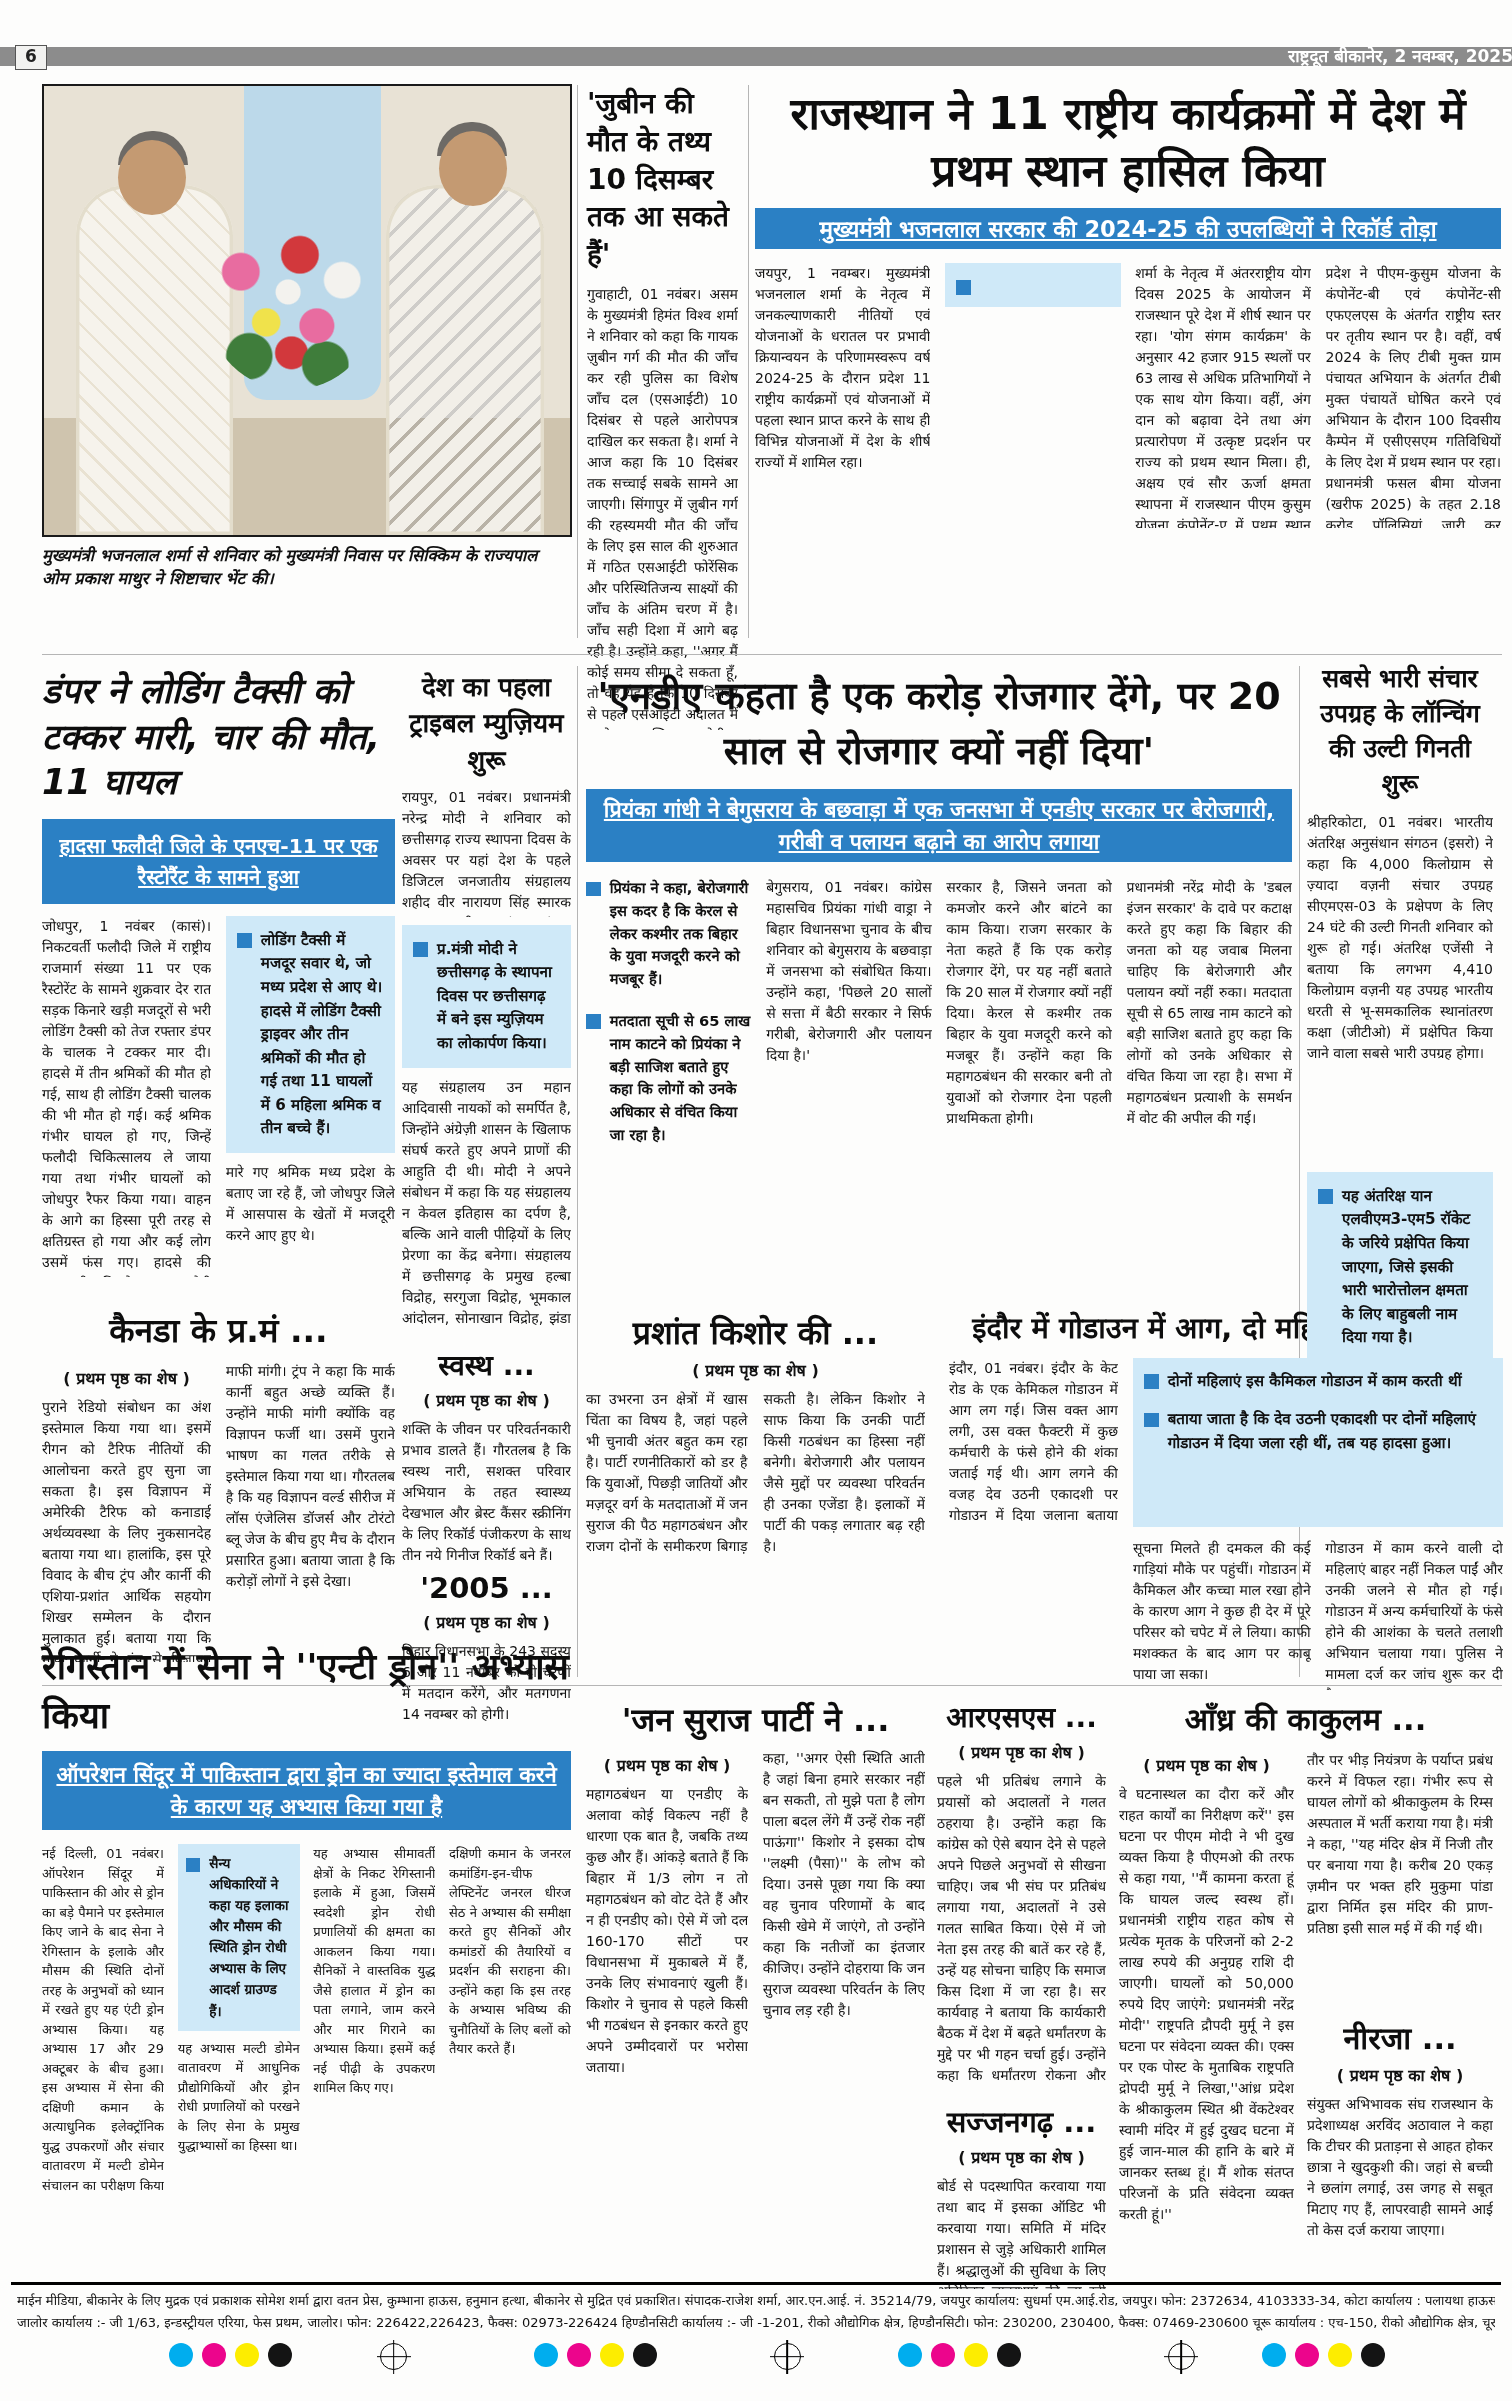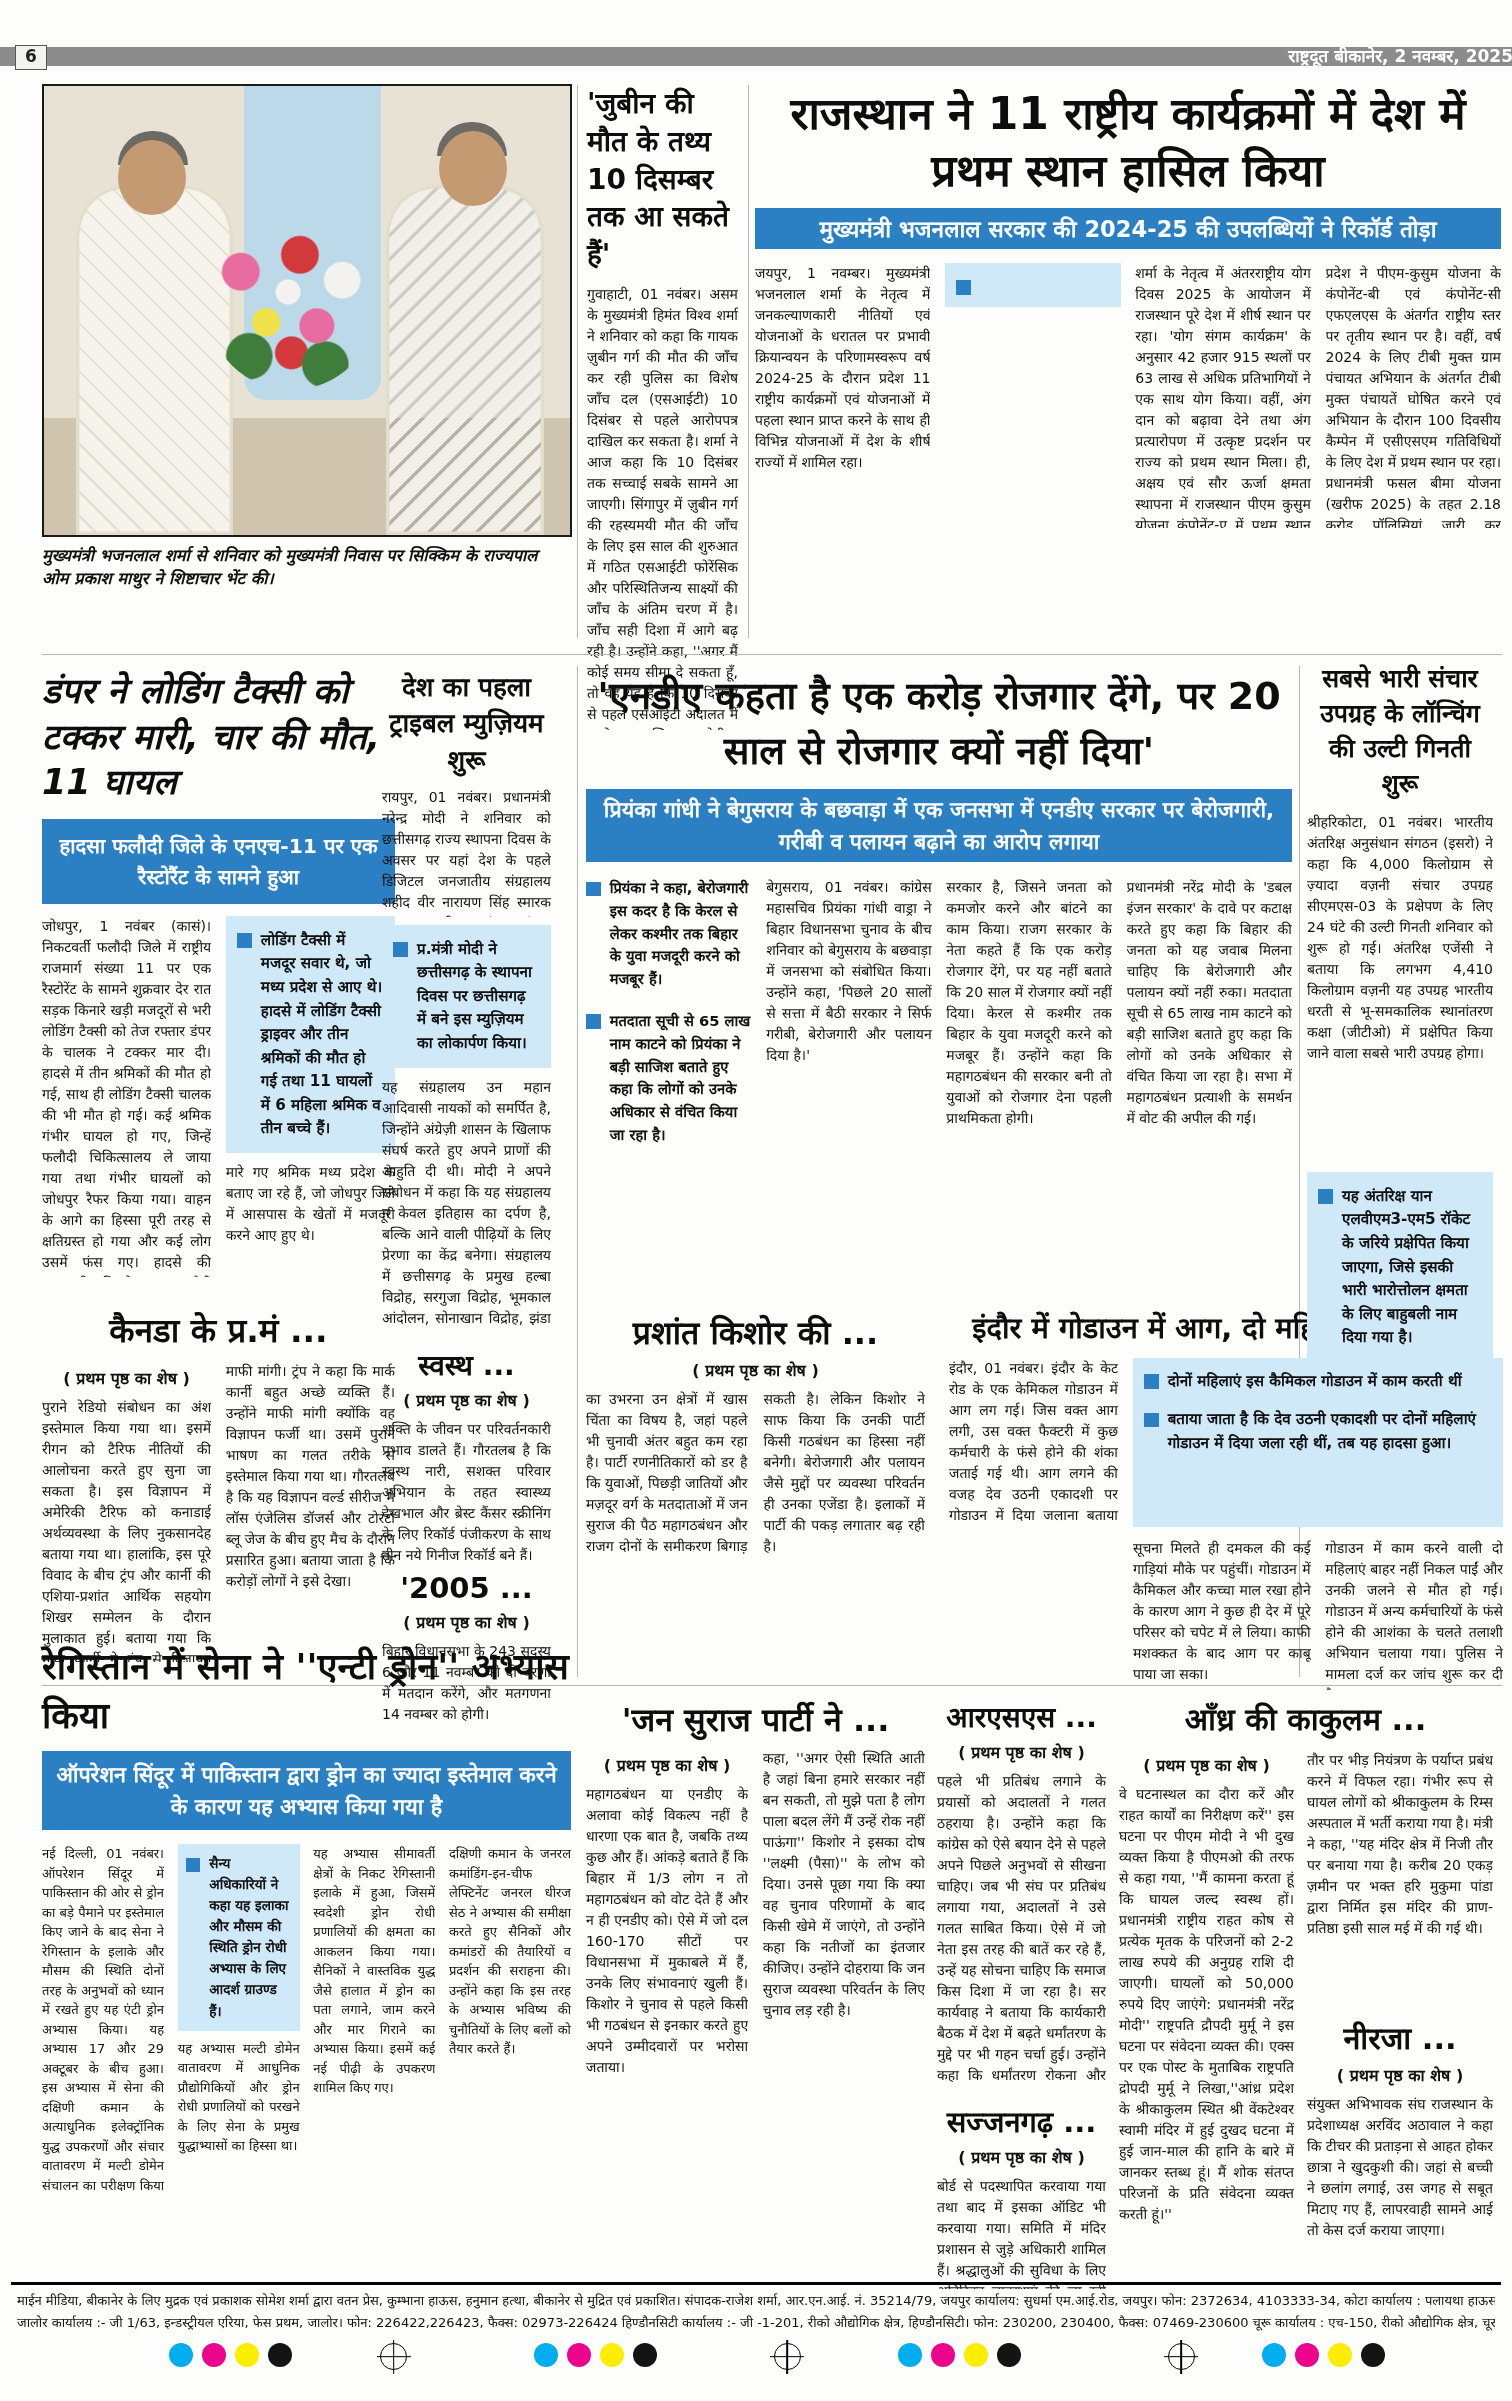--- a/index.html
+++ b/index.html
@@ -6,21 +6,21 @@
   body{font-family:"DejaVu Sans","Liberation Sans",sans-serif;color:#111;}
   #paper{position:relative;width:1512px;height:2401px;background:#fdfdfc;overflow:hidden;}
   .abs{position:absolute;}
   
   .topbar{background:#8c8c8c;}
   .pagenum{background:#f2f2f0;border:0.6px solid #555;text-align:center;font-weight:bold;font-size:17px;line-height:21.5px;color:#222;}
   .masthead{color:#fff;font-weight:bold;font-size:17px;line-height:19px;text-align:right;padding-right:19px;}
   
   .hl{font-weight:bold;color:#0d0d0d;text-align:center;}
   .body-txt{font-size:14px;line-height:1.5;text-align:justify;overflow:hidden;}
-  .subbar{background:#2b80c4;color:#ffffff;font-weight:bold;text-align:center;display:flex;align-items:center;justify-content:center;padding:5.6px 10.2px;box-sizing:border-box;}
+  .subbar{background:#2b80c4;color:#ffffff;font-weight:bold;text-align:center;display:flex;align-items:center;justify-content:center;padding:5.6px 10.2px;box-sizing:border-box;text-decoration:underline;}
   .bullet-box{background:#cfe9f8;padding:12.4px 11.3px;box-sizing:border-box;display:flex;gap:9px;overflow:hidden;}
   .bullet-box .sq,.bullet-plain .sq{flex:0 0 auto;width:14.7px;height:14.7px;background:#2b80c4;margin-top:4.5px;}
   .bullet-box .btxt{font-weight:bold;font-size:15.2px;line-height:1.55;text-align:left;}
   .bullet-plain{display:flex;gap:9px;margin-bottom:19px;}
   .bullet-plain .btxt{font-weight:bold;font-size:14.7px;line-height:1.55;text-align:left;}
   .cont-note{font-weight:bold;font-size:16px;text-align:center;margin:5.6px 0 8px 0;}
   .sec-head{font-weight:bold;text-align:center;color:#0d0d0d;}
   .cols2{column-count:2;column-gap:16px;}
   .vrule{background:#b5b5b5;width:1.1px;}
   .hrule{background:#b5b5b5;height:1.1px;}
@@ -136,21 +136,21 @@
     <div style="display:grid;grid-template-columns:1fr 1fr;gap:14.7px;margin-top:9px;">
       <div>
         <div class="cont-note">( प्रथम पृष्ठ का शेष )</div>
         <div class="body-txt" style="height:265px;">पुराने रेडियो संबोधन का अंश इस्तेमाल किया गया था। इसमें रीगन को टैरिफ नीतियों की आलोचना करते हुए सुना जा सकता है। इस विज्ञापन में अमेरिकी टैरिफ को कनाडाई अर्थव्यवस्था के लिए नुकसानदेह बताया गया था। हालांकि, इस पूरे विवाद के बीच ट्रंप और कार्नी की एशिया-प्रशांत आर्थिक सहयोग शिखर सम्मेलन के दौरान मुलाकात हुई। बताया गया कि मार्क कार्नी ने ट्रंप से विज्ञापन विवाद को लेकर माफी मांगी।</div>
       </div>
       <div class="body-txt" style="height:305px;">माफी मांगी। ट्रंप ने कहा कि मार्क कार्नी बहुत अच्छे व्यक्ति हैं। उन्होंने माफी मांगी क्योंकि वह विज्ञापन फर्जी था। उसमें पुराने भाषण का गलत तरीके से इस्तेमाल किया गया था। गौरतलब है कि यह विज्ञापन वर्ल्ड सीरीज में लॉस एंजेलिस डॉजर्स और टोरंटो ब्लू जेज के बीच हुए मैच के दौरान प्रसारित हुआ। बताया जाता है कि करोड़ों लोगों ने इसे देखा।</div>
     </div>
   </div>
 
   
-  <div class="abs" style="left:382px;top:669px;width:169px;">
+  <div class="abs" style="left:402px;top:669px;width:169px;">
     <div class="hl" style="font-size:26px;line-height:1.4;">देश का पहला ट्राइबल म्युज़ियम शुरू</div>
     <div class="body-txt" style="margin-top:9px;height:130px;">रायपुर, 01 नवंबर। प्रधानमंत्री नरेन्द्र मोदी ने शनिवार को छत्तीसगढ़ राज्य स्थापना दिवस के अवसर पर यहां देश के पहले डिजिटल जनजातीय संग्रहालय शहीद वीर नारायण सिंह स्मारक सह जनजातीय स्वतंत्रता संग्राम सेनानी संग्रहालय का लोकार्पण किया। मोदी ने नवा रायपुर के सेक्टर-24 में लगभग 50 करोड़ रुपये की लागत से तैयार इस संग्रहालय का उद्घाटन किया।</div>
     <div class="bullet-box" style="margin-top:8px;">
       <span class="sq"></span>
       <span class="btxt">प्र.मंत्री मोदी ने छत्तीसगढ़ के स्थापना दिवस पर छत्तीसगढ़ में बने इस म्युज़ियम का लोकार्पण किया।</span>
     </div>
     <div class="body-txt" style="margin-top:9px;height:254px;">यह संग्रहालय उन महान आदिवासी नायकों को समर्पित है, जिन्होंने अंग्रेज़ी शासन के खिलाफ संघर्ष करते हुए अपने प्राणों की आहुति दी थी। मोदी ने अपने संबोधन में कहा कि यह संग्रहालय न केवल इतिहास का दर्पण है, बल्कि आने वाली पीढ़ियों के लिए प्रेरणा का केंद्र बनेगा। संग्रहालय में छत्तीसगढ़ के प्रमुख हल्बा विद्रोह, सरगुजा विद्रोह, भूमकाल आंदोलन, सोनाखान विद्रोह, झंडा सत्याग्रह और जंगल सत्याग्रह की प्रेरक झलकियों को 14 अलग-अलग सेक्टरों में प्रस्तुत किया गया है।</div>
     <div class="sec-head" style="font-size:28px;margin-top:14.7px;">स्वस्थ ...</div>
     <div class="cont-note">( प्रथम पृष्ठ का शेष )</div>
     <div class="body-txt" style="height:141px;">शक्ति के जीवन पर परिवर्तनकारी प्रभाव डालते हैं। गौरतलब है कि स्वस्थ नारी, सशक्त परिवार अभियान के तहत स्वास्थ्य देखभाल और ब्रेस्ट कैंसर स्क्रीनिंग के लिए रिकॉर्ड पंजीकरण के साथ तीन नये गिनीज रिकॉर्ड बने हैं।</div>

